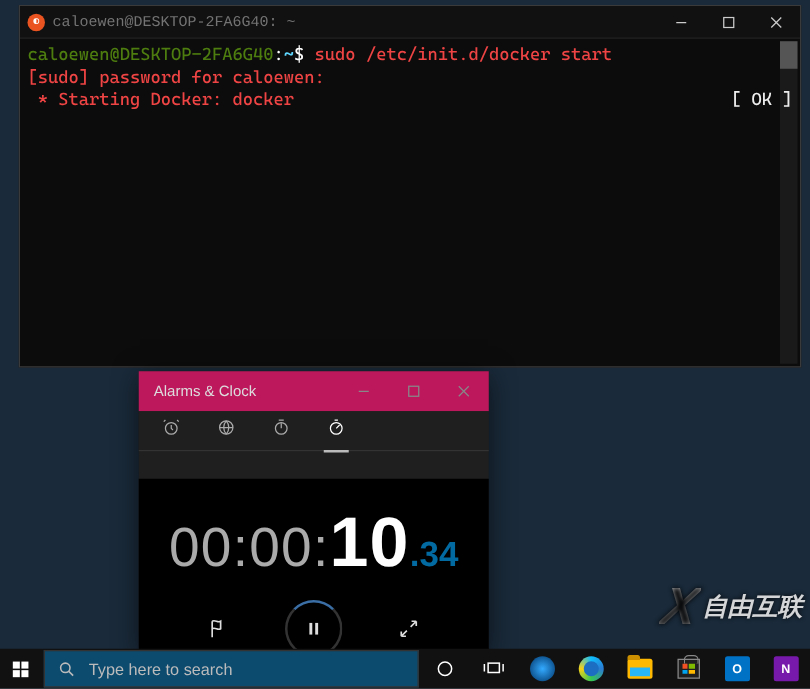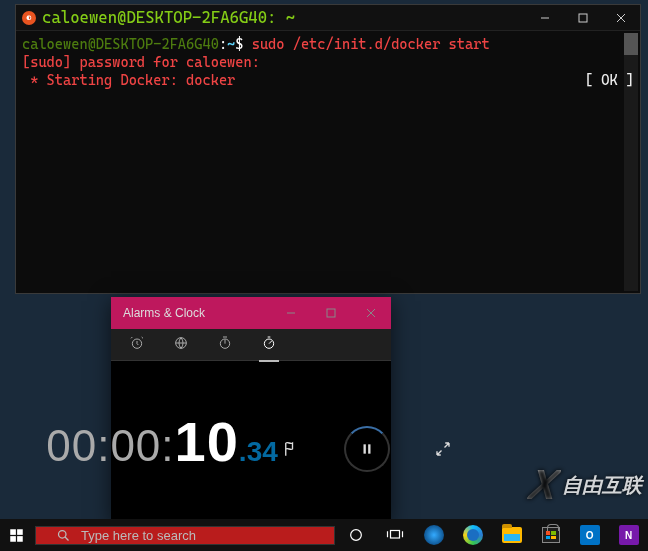--- a/index.html
+++ b/index.html
@@ -7,21 +7,21 @@
   .desktop { position: relative; width: 648px; height: 551px; background: #1a2a3a; }
 
   
   .term {
     position: absolute; left: 15px; top: 4px; width: 626px; height: 290px;
     background: #0c0c0c; color: #ddd; border: 1px solid #3a3a3a;
     font-family: "Cascadia Mono", Consolas, monospace; font-size: 14px;
   }
   .term-titlebar { height: 26px; background: #111; display: flex; align-items: center; border-bottom: 1px solid #222; }
   .term-icon { width: 14px; height: 14px; margin: 0 6px 0 6px; border-radius: 50%; background: #e95420; display:flex; align-items:center; justify-content:center; font-size:9px; color:#fff;}
-  .term-title { color: #84cc16; font-size: 16px; flex: 1; }
+  .term-title { color: #737373; font-size: 12px; flex: 1; font-family: Liberation Mono, monospace; }
   .term-ctrls { display: flex; }
   .term-btn { width: 38px; height: 26px; display:flex; align-items:center; justify-content:center; color:#ccc; }
   .term-btn svg { stroke: #ccc; }
 
   .term-body { position: relative; padding: 4px 6px; line-height: 1.3; }
   .scroll-track { position:absolute; right:2px; top:28px; width:14px; height:258px; background:#1a1a1a; }
   .scroll-thumb { position:absolute; right:2px; top:28px; width:14px; height:22px; background:#555; }
   .pline { white-space: pre; }
   .host { color: #4d7c0f; }
   .colon { color: #fff; }
@@ -38,42 +38,42 @@
   .clock-titlebar { height: 32px; background: #be185d; display:flex; align-items:center; }
   .clock-title { font-size: 12px; margin-left: 12px; flex:1; color:#ddd; }
   .clock-ctrls { display:flex; }
   .clock-btn { width:40px; height:32px; display:flex; align-items:center; justify-content:center; color:#888; }
 
   .clock-tabs { height:32px; display:flex; align-items:center; gap:24px; padding:0 16px; background:#1f1f1f; border-bottom:1px solid #333;}
   .tab { color:#aaa; position:relative; padding:6px 2px; }
   .tab.active { color:#fff; }
   .tab.active::after { content:""; position:absolute; left:0; right:0; bottom:-1px; height:2px; background:#bbb; }
 
-  .clock-body { background:#000; height:161px; display:flex; flex-direction:row; align-items:center; justify-content:center; }
+  .clock-body { background:#000; height:161px; display:flex; flex-direction:column; align-items:center; justify-content:center;margin-top:22px; }
   .timer { font-weight:300; color:#fff; display:flex; align-items:baseline; }
   .tmain { font-size:44px; letter-spacing:1px; color:#aaa;}
   .tmain .sec { color:#fff; font-weight:600; font-size:56px; }
   .tfrac { font-size:28px; color:#0369a1; font-weight:600; }
   .timer-ctrls { display:flex; gap:40px; margin-top:14px; align-items:center; }
   .tctrl { width:26px; height:26px; display:flex; align-items:center; justify-content:center; color:#ddd; }
   .pause-ring { width:46px; height:46px; border:2px solid #333; border-top-color:#3a6ea5; border-radius:50%; display:flex; align-items:center; justify-content:center; }
 
   
   .watermark {
     position:absolute; right:6px; bottom:42px; color:#e8e8e8; font-weight:700;
     font-style:italic; font-size:20px; text-shadow:0 0 4px #000; display:flex; align-items:center; gap:4px;
     opacity:.9;
   }
   .wm-x { font-size:42px; transform:skewX(-12deg); background:linear-gradient(#ccc,#777); -webkit-background-clip:text; color:transparent; }
 
   
   .taskbar { position:absolute; left:0; bottom:0; width:648px; height:32px; background:#111; display:flex; align-items:center; }
   .start { width:34px; height:32px; display:flex; align-items:center; justify-content:center; }
   .start svg { fill:#fff; }
-  .searchbox { flex:0 0 300px; height:19px; margin:1px 2px; background:#b91c1c; border:1px solid #333; display:flex; align-items:center; padding:0 20px; gap:10px; color:#bbb; font-size:13px; }
+  .searchbox { flex:0 0 300px; height:30px; margin:1px 2px; background:#0c4a6e; border:1px solid #333; display:flex; align-items:center; padding:0 10px; gap:10px; color:#bbb; font-size:13px; }
   .searchbox svg { stroke:#bbb; }
   .tb-item { width:40px; height:32px; display:flex; align-items:center; justify-content:center; }
   .spacer { flex:1; }
 
   .edge-badge { width:20px; height:20px; border-radius:50%; background:conic-gradient(#0ebeff,#2b7cd3,#36c752,#f7d117,#0ebeff); display:flex; align-items:center; justify-content:center;}
   .edge-badge .inner { width:12px; height:12px; border-radius:50%; background:#1b6ec2; }
   .folder-ic { width:20px; height:16px; background:#ffb900; border-radius:2px; position:relative;}
   .folder-ic::before{content:"";position:absolute;left:0;top:-3px;width:10px;height:4px;background:#cc8f00;border-radius:2px 2px 0 0;}
   .folder-ic::after{content:"";position:absolute;left:2px;right:2px;bottom:2px;height:7px;background:#29b6f6;}
   .store-ic { width:18px; height:16px; background:#1f1f1f; border:1px solid #888; position:relative;}

